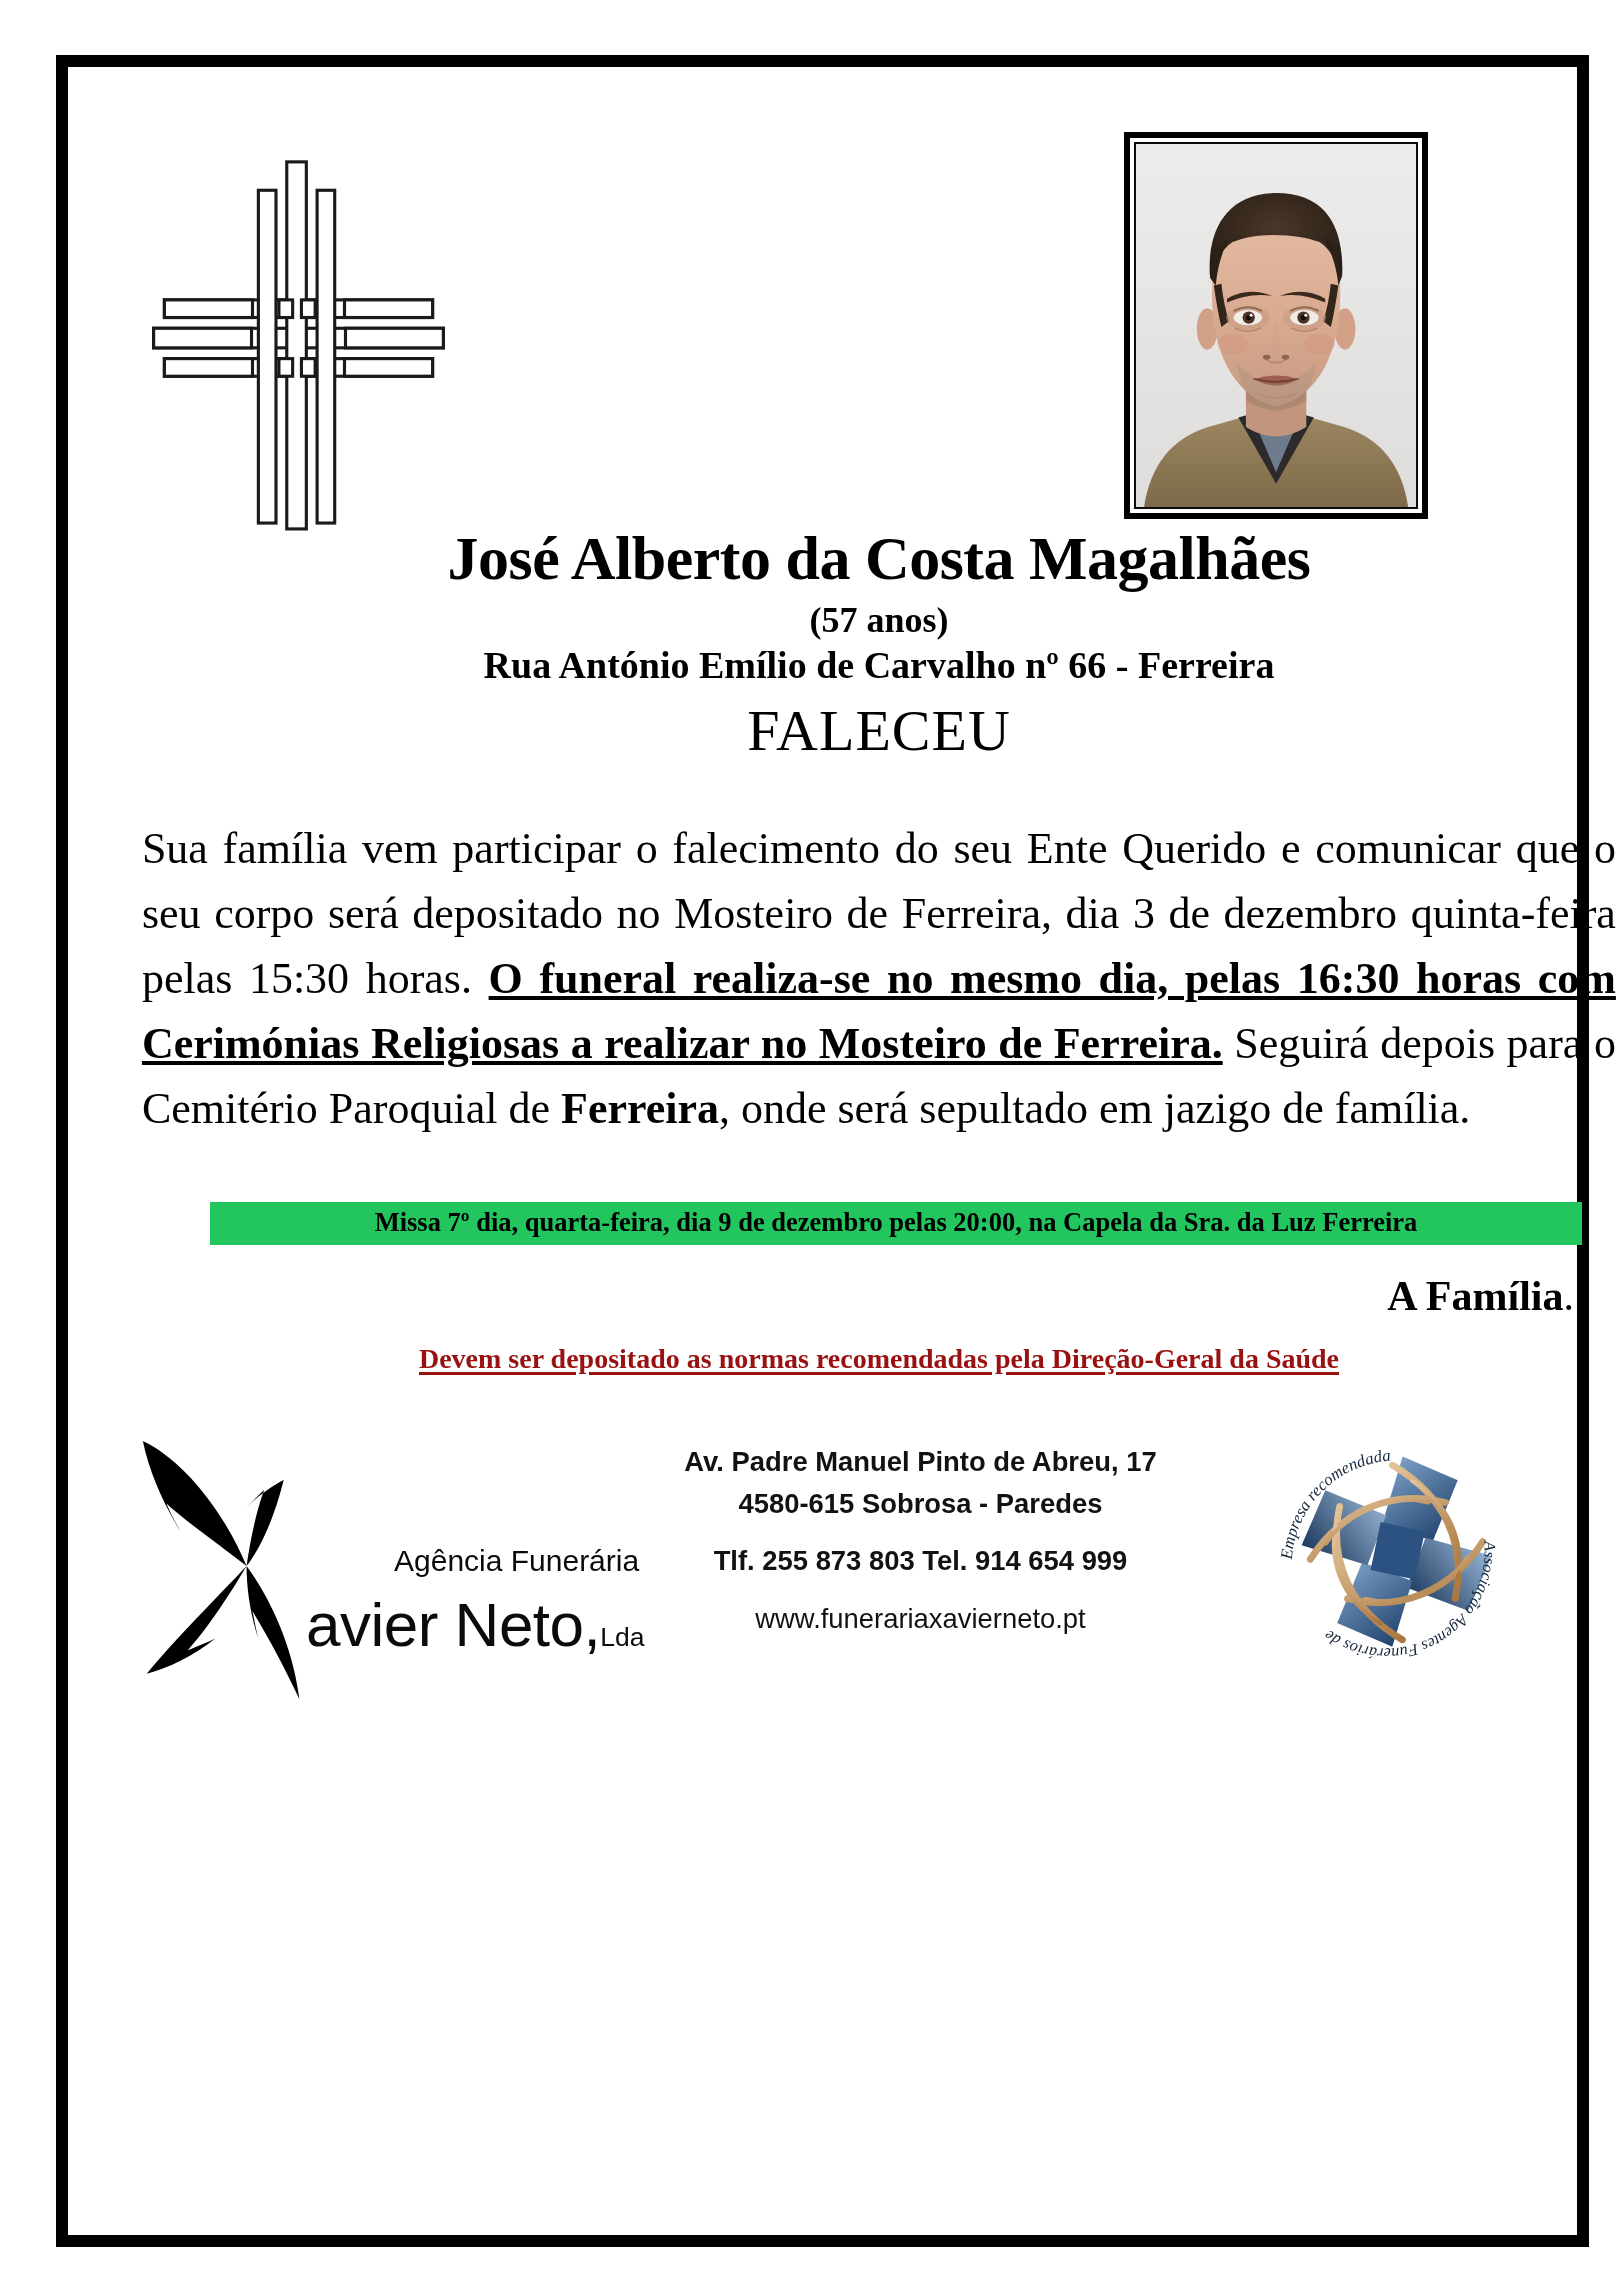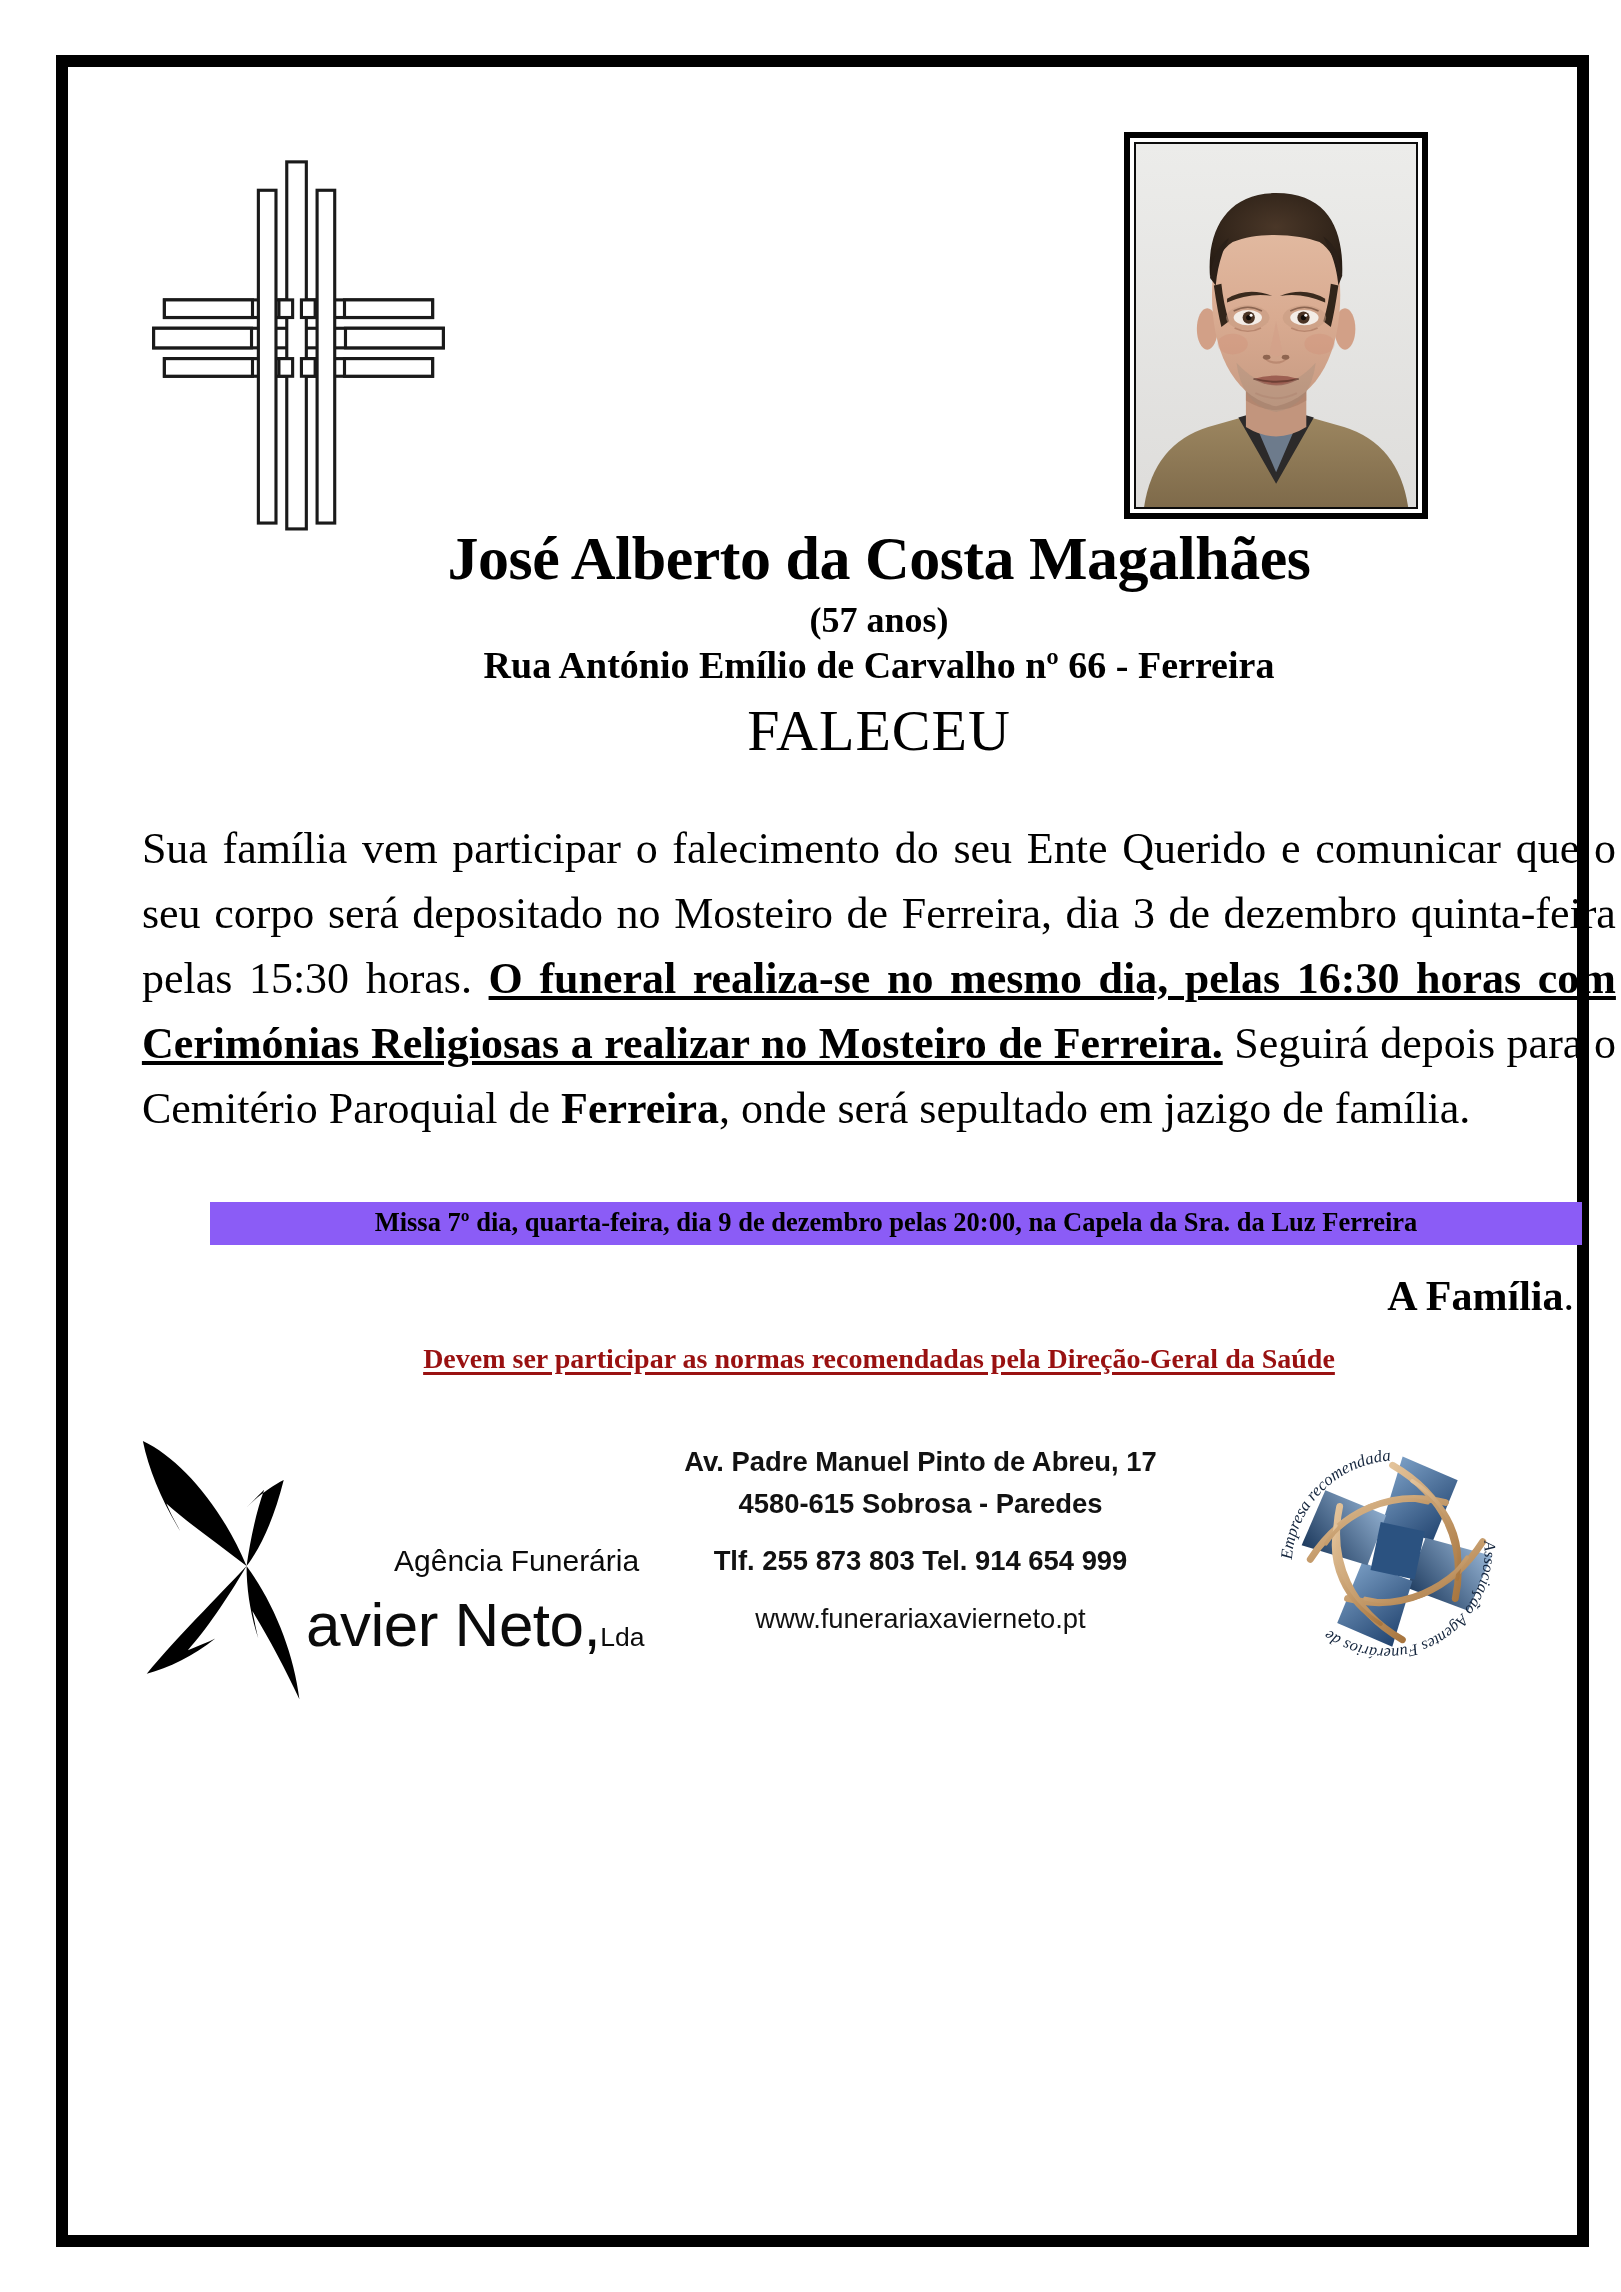--- a/index.html
+++ b/index.html
@@ -141,21 +141,21 @@
   .body-text .b {
     font-weight: bold;
   }
 
   
   .mass-banner {
     position: absolute;
     left: 73px;
     top: 1067px;
     width: 1372px;
-    background: #8b5cf6;
+    background: #22c55e;
     text-align: center;
     font-size: 26.5px;
     font-weight: bold;
     color: #000;
     padding: 4.9px 0 6.9px 0;
     white-space: nowrap;
     box-sizing: border-box;
   }
 
   
@@ -389,21 +389,21 @@
       <div class="age">(57 anos)</div>
       <div class="address">Rua António Emílio de Carvalho nº 66 - Ferreira</div>
       <div class="faleceu">FALECEU</div>
 
       <p class="body-text"><span>Sua família vem participar o falecimento do seu Ente Querido e comunicar que o seu corpo será depositado no Mosteiro de Ferreira, dia 3 de dezembro quinta-feira pelas 15:30 horas. </span><span class="bu">O funeral realiza-se no mesmo dia, pelas 16:30 horas com Cerimónias Religiosas a realizar no Mosteiro de Ferreira.</span><span> Seguirá depois para o Cemitério Paroquial de </span><span class="b">Ferreira</span><span>, onde será sepultado em jazigo de família.</span></p>
 
       <div class="mass-banner">Missa 7º dia, quarta-feira, dia 9 de dezembro pelas 20:00, na Capela da Sra. da Luz Ferreira</div>
 
       <div class="signature"><b>A Família</b><span>.</span></div>
 
-      <div class="dgs">Devem ser participar as normas recomendadas pela Direção-Geral da Saúde</div>
+      <div class="dgs">Devem ser depositado as normas recomendadas pela Direção-Geral da Saúde</div>
 
       <div class="footer">
 
         <div class="agency-logo">
           <div class="mark">
             <svg viewBox="0 0 230 290" width="225" height="284" xmlns="http://www.w3.org/2000/svg">
               <g fill="#000000">
 
                 <path d="M6 12 C 44 30 86 78 112 140 C 84 118 52 96 30 76 C 34 86 40 96 44 104 C 26 74 12 42 6 12 Z"></path>
 

